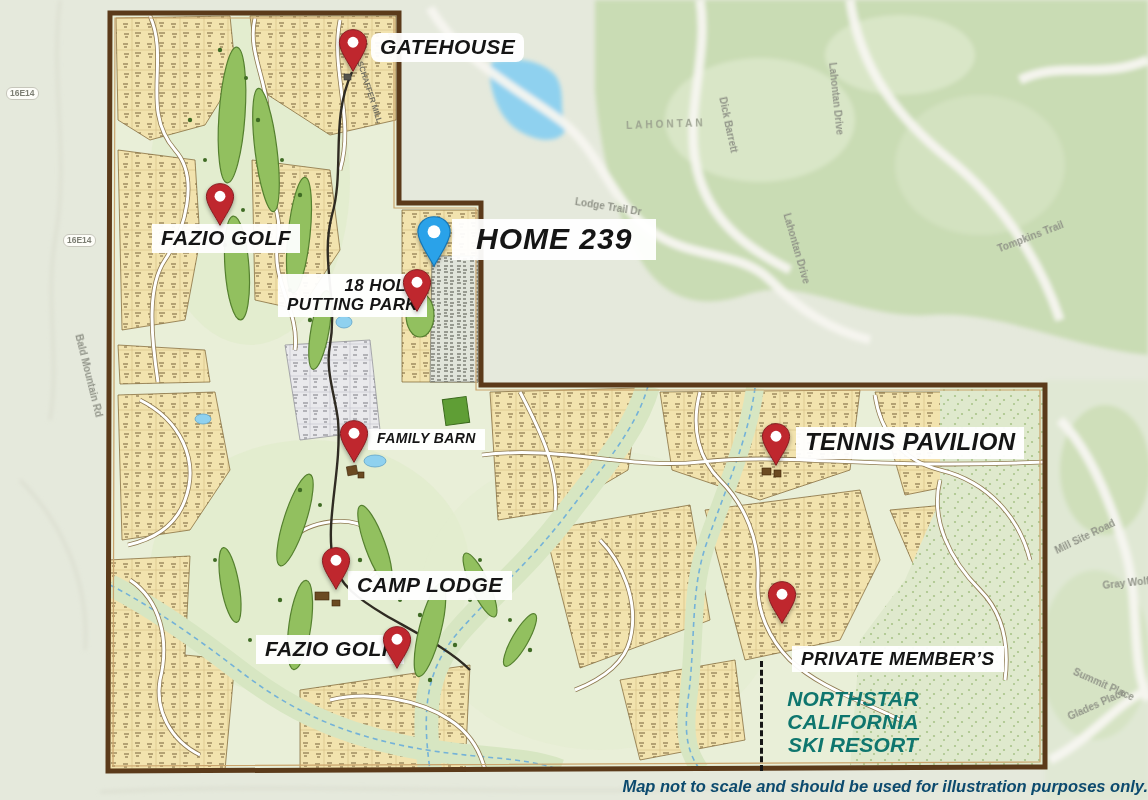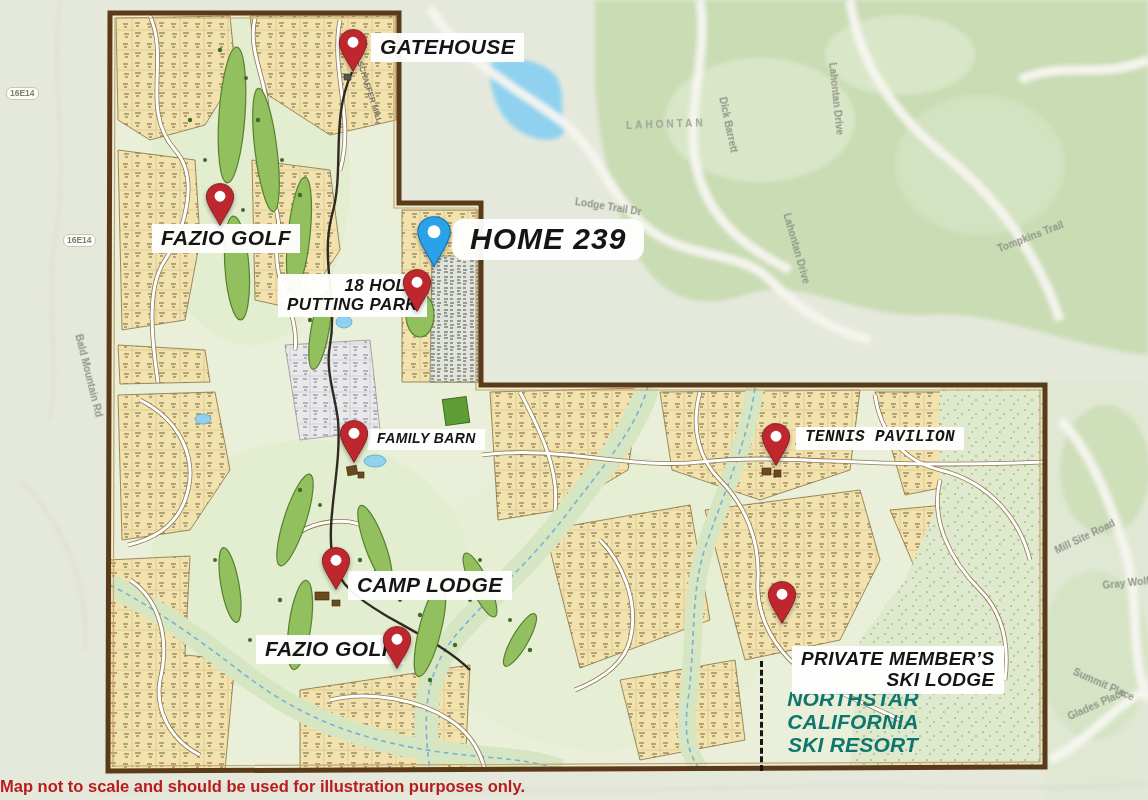--- a/index.html
+++ b/index.html
@@ -20,38 +20,38 @@
   .pin-tennis{left:776px;top:467px;}
   .pin-camp{left:336px;top:591px;}
   .pin-fazio-south{left:397px;top:670px;}
   .pin-skilodge{left:782px;top:625px;}
 
   
   .lbl{position:absolute;z-index:20;background:rgba(255,255,255,.95);
        color:#151515;font-style:italic;font-weight:700;font-size:21px;
        line-height:1.12;padding:2px 9px 3px;white-space:nowrap;letter-spacing:.4px;}
   .lbl.center{text-align:right;}
-  .lbl-gatehouse{left:371px;top:33px;}
+  .lbl-gatehouse{left:371px;top:33px;border-radius:8px;}
   .lbl-fazio-north{left:152px;top:224px;}
-  .lbl-home239{left:452px;top:219px;font-size:30px;letter-spacing:1px;padding:3px 18px 4px;border-radius:12px;}
+  .lbl-home239{left:452px;top:219px;font-size:30px;letter-spacing:1px;padding:3px 24px 4px;}
   .lbl-putting{left:278px;top:274px;font-size:17px;}
   .lbl-barn{left:368px;top:429px;font-size:14px;}
-  .lbl-tennis{left:796px;top:427px;font-size:16px;font-family:Liberation Mono, monospace;}
+  .lbl-tennis{left:796px;top:427px;font-size:24px;}
   .lbl-camp{left:348px;top:549px;margin-top:22px;}
   .lbl-fazio-south{left:256px;top:635px;}
   .lbl-skilodge{left:792px;top:624px;font-size:19px;margin-top:22px;}
 
   
   .northstar{position:absolute;left:780px;top:687px;width:146px;z-index:15;
        text-align:center;color:#0f766e;font-style:italic;font-weight:700;
        font-size:21px;line-height:1.1;letter-spacing:.2px;}
   .dashline{position:absolute;left:760px;top:661px;height:110px;width:0;
        border-left:3px dashed #161616;z-index:10;}
   .disclaimer{position:absolute;left:0;right:0;top:777px;z-index:15;
-       text-align:left;color:#b91c1c;font-weight:700;font-size:16.5px;}
+       text-align:right;color:#0c4a6e;font-style:italic;font-weight:700;font-size:16.5px;}
 
   
   .roadlabel{position:absolute;z-index:5;color:#8e9186;font-size:10px;font-weight:700;
        white-space:nowrap;transform-origin:0 0;filter:blur(.5px);opacity:.95;}
   .rl-lahontan{left:626px;top:120px;letter-spacing:3px;color:#9aa08e;transform:rotate(-2deg);}
   .rl-baldmtn{left:84px;top:333px;transform:rotate(76deg);}
   .rl-lodgetrail{left:576px;top:196px;transform:rotate(9deg);}
   .rl-dickbarrett{left:728px;top:96px;transform:rotate(78deg);}
   .rl-lahontandr-a{left:838px;top:62px;transform:rotate(84deg);}
   .rl-lahontandr-b{left:792px;top:212px;transform:rotate(74deg);}
@@ -327,21 +327,20 @@
 <div class="lbl lbl-putting center">
   <div>18 HOLE</div>
   <div>PUTTING PARK</div>
 </div>
 <div class="lbl lbl-barn">FAMILY BARN</div>
 <div class="lbl lbl-tennis">TENNIS PAVILION</div>
 <div class="lbl lbl-camp">CAMP LODGE</div>
 <div class="lbl lbl-fazio-south">FAZIO GOLF</div>
 <div class="lbl lbl-skilodge center">
   <div>PRIVATE MEMBER’S</div>
-  <div>SKI LODGE</div>
 </div>
 
 <div class="dashline"></div>
 <div class="northstar">
   <div>NORTHSTAR</div>
   <div>CALIFORNIA</div>
   <div>SKI RESORT</div>
 </div>
 
 <div class="disclaimer">Map not to scale and should be used for illustration purposes only.</div>

